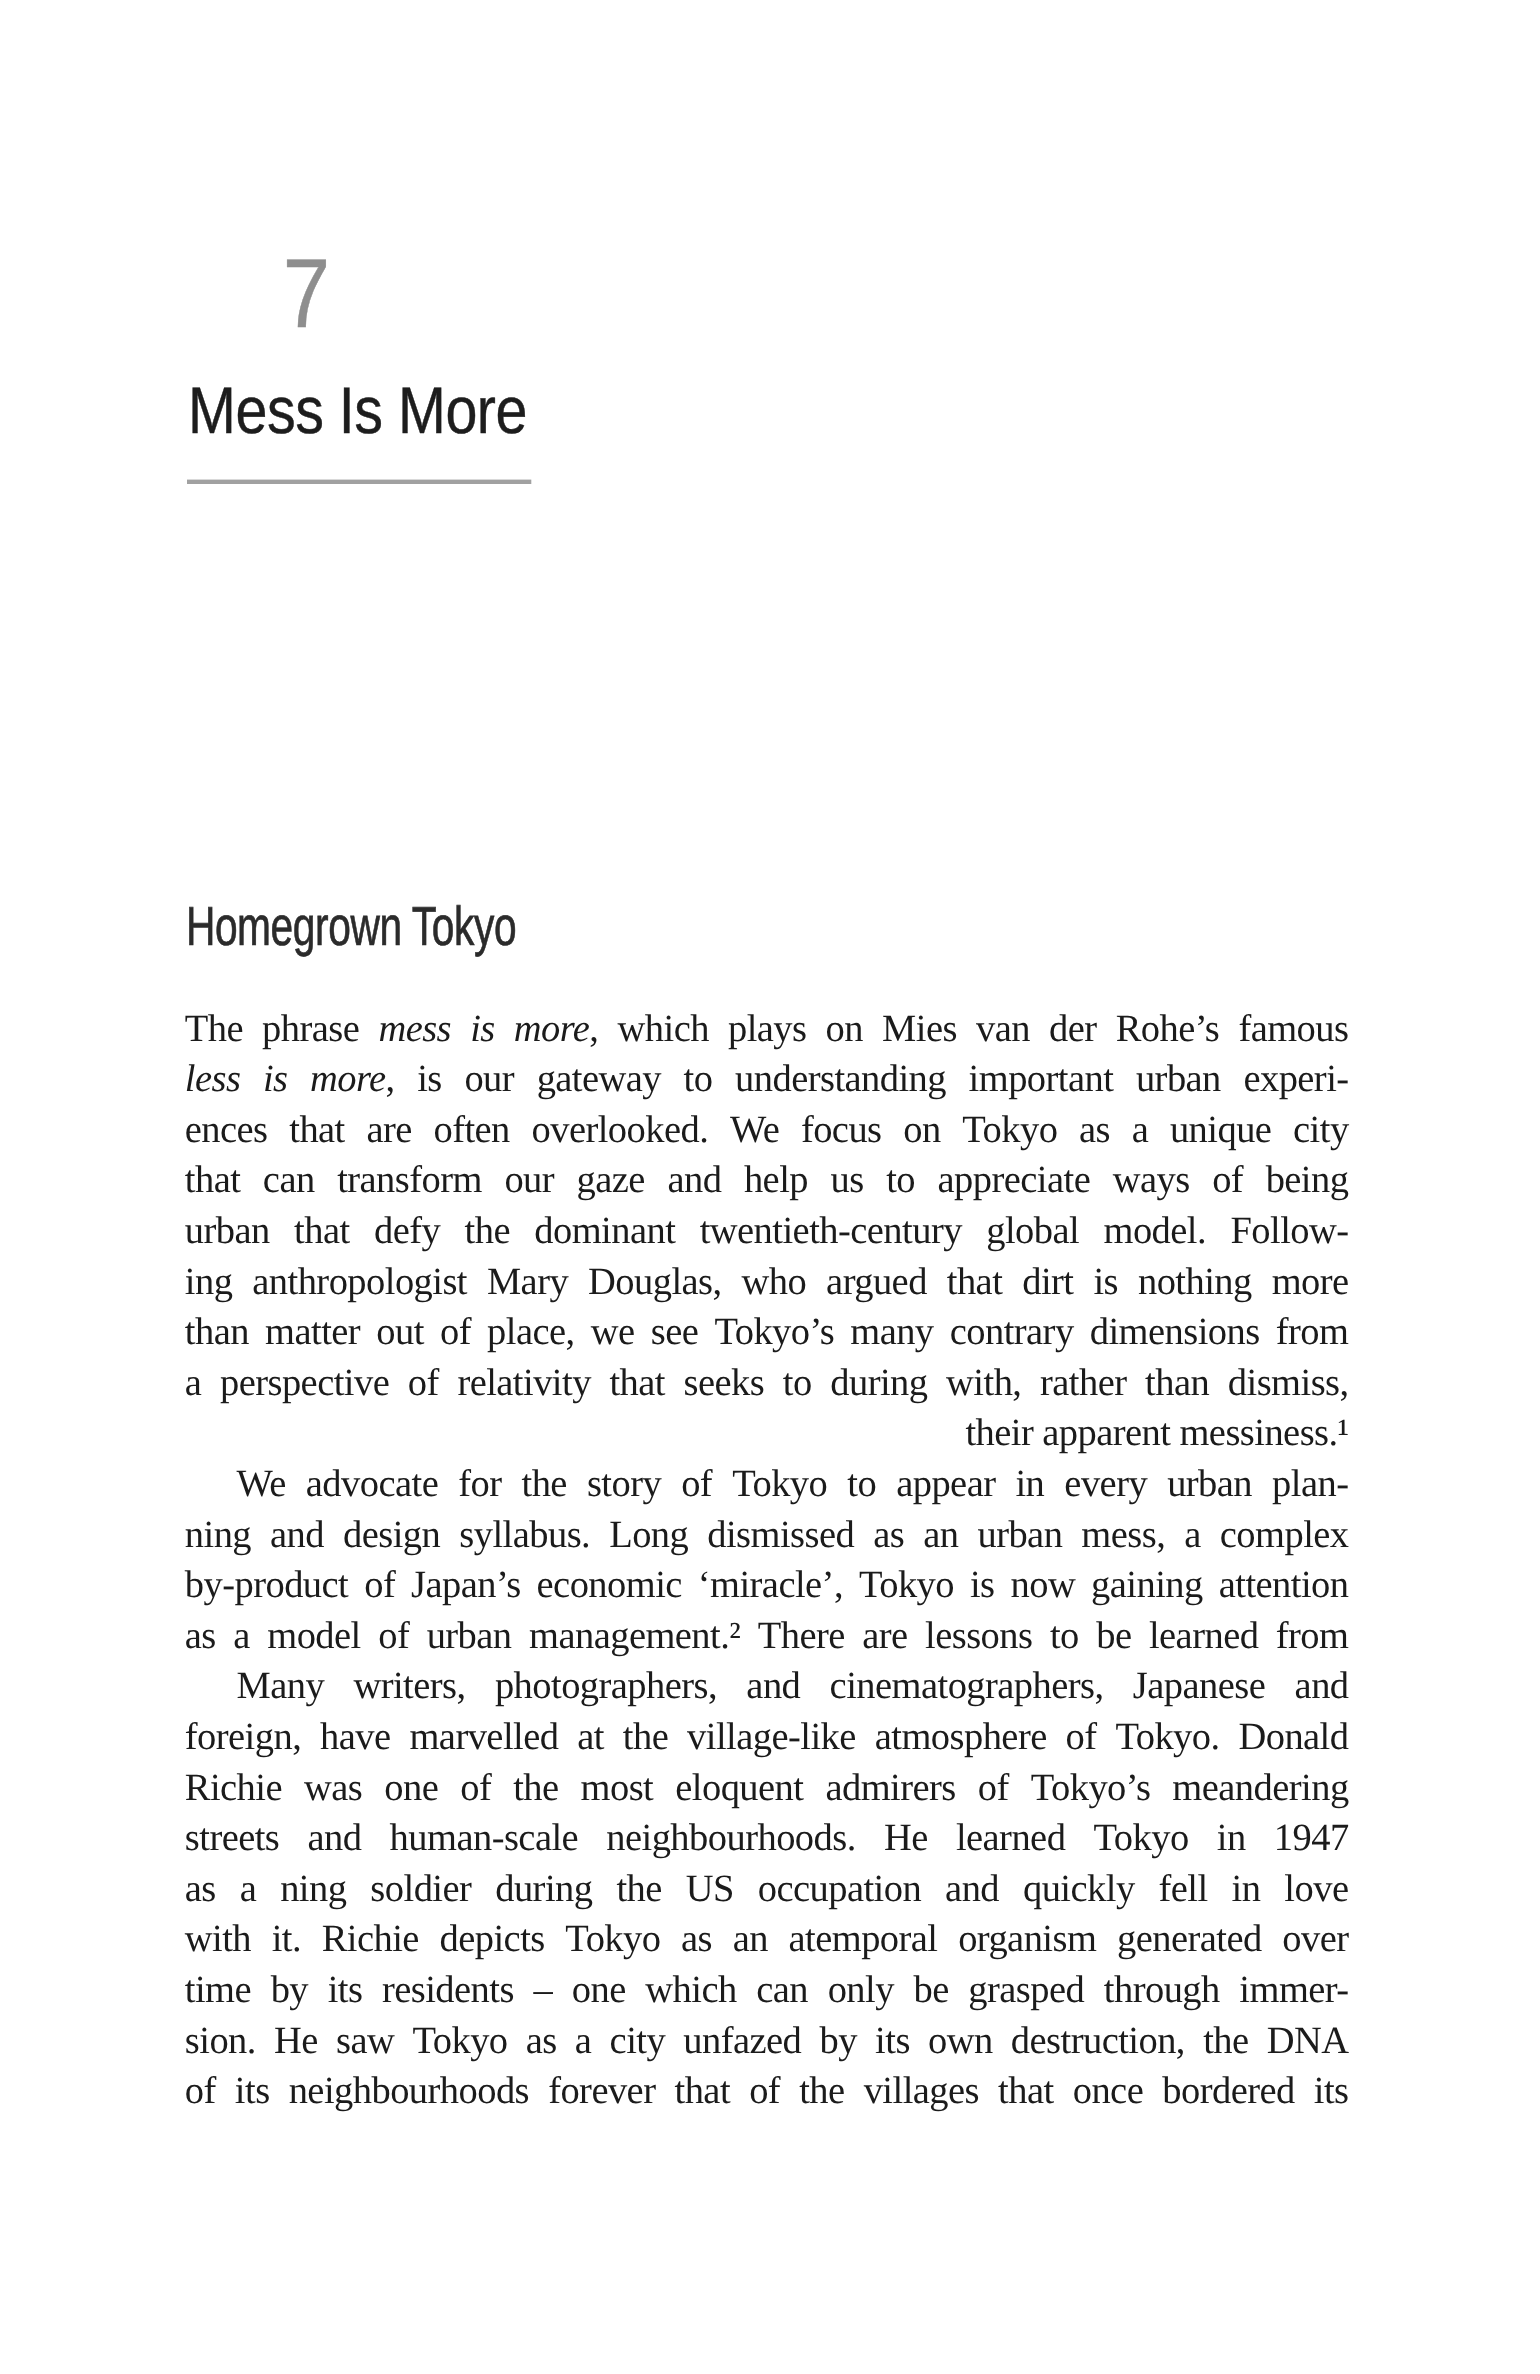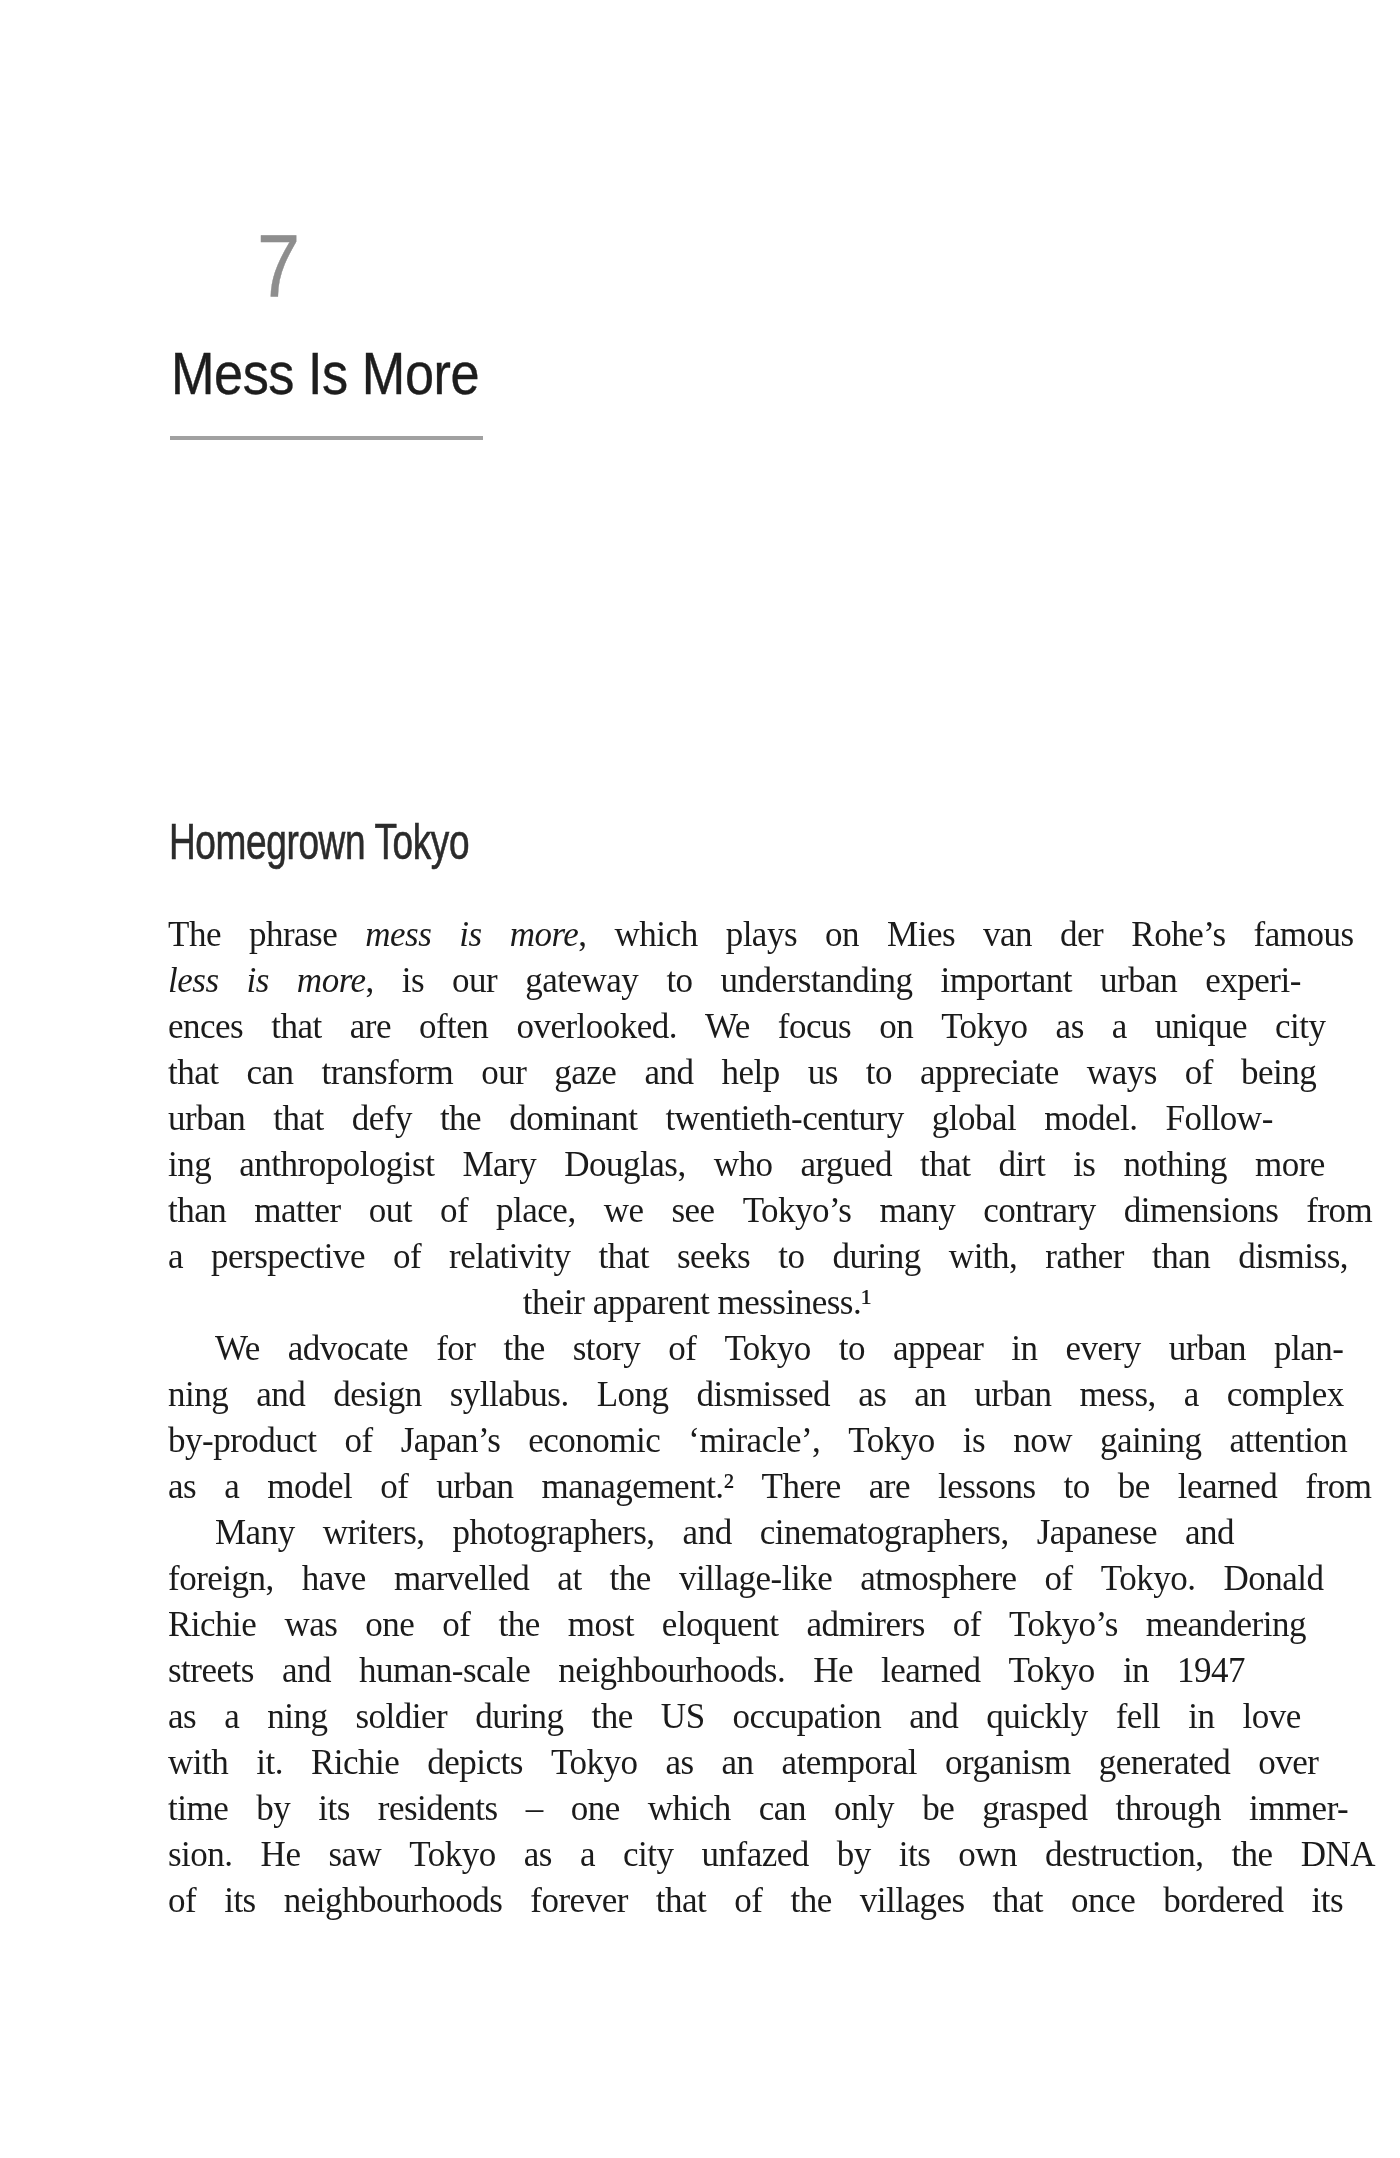--- a/index.html
+++ b/index.html
@@ -55,29 +55,28 @@
     left: 168px;
     top: 912px;
     width: 1058px;
     font-size: 35px;
     letter-spacing: -0.5px;
   }
   .para { margin: 0; padding: 0; }
   .line {
     height: 46px;
     line-height: 46px;
-    gap: 28px;
   }
   .line.j {
     display: flex;
     justify-content: space-between;
   }
   .line.last {
     white-space: nowrap;
-    text-align: center;
+    text-align: right;
   }
   .line.indent { padding-left: 47px; }
   .w { white-space: nowrap; }
   .line i, .line .rm { font-family: inherit; }
   .line i { font-style: italic; }
 </style>
 </head>
 <body>
 
 <div class="page" style="background: rgb(255, 255, 255);">

